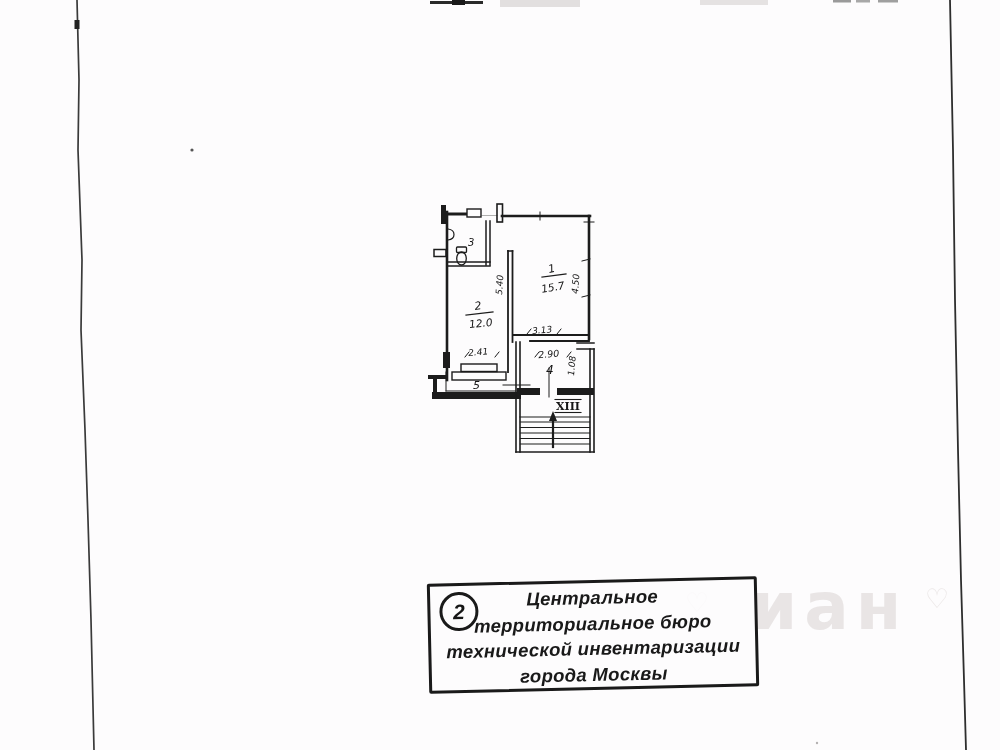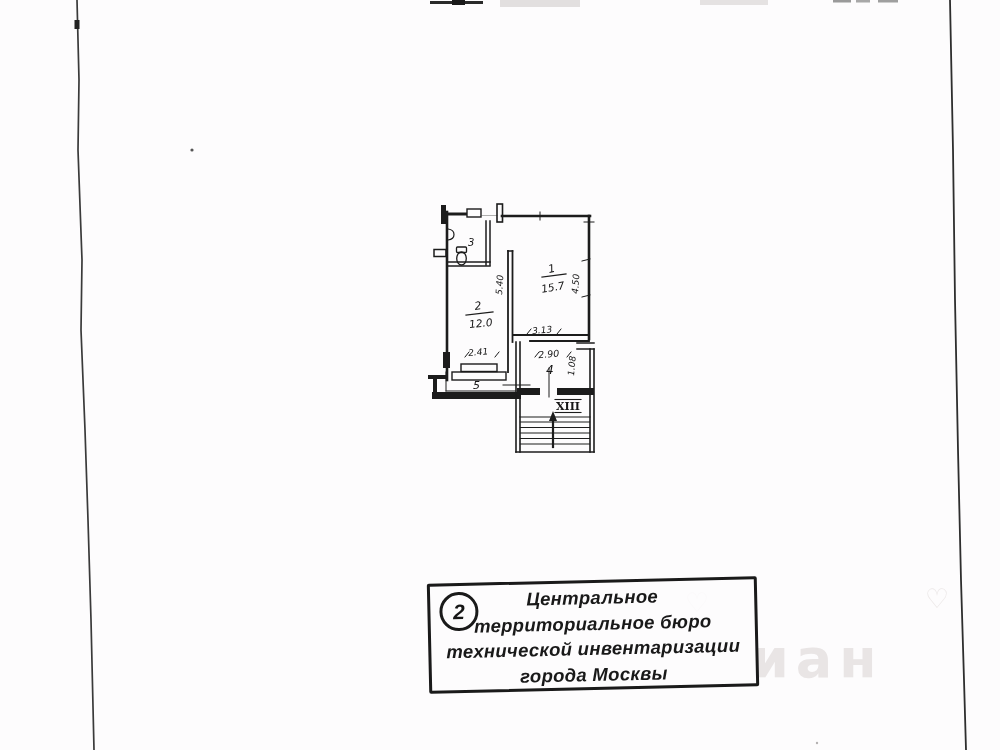--- a/index.html
+++ b/index.html
@@ -7,23 +7,23 @@
     width:1000px;height:750px;
     background:#fdfcfd;
     position:relative;
     overflow:hidden;
     font-family:"DejaVu Sans",sans-serif;
   }
   #scan-svg{position:absolute;left:0;top:0;width:1000px;height:750px;}
 
   
   .wm-text{
-    position:absolute;left:751px;top:632px;
+    position:absolute;left:751px;top:580px;
     font-family:"DejaVu Sans",sans-serif;
-    font-weight:700;font-size:54px;line-height:54px;
+    font-weight:700;font-size:66px;line-height:54px;
     color:#e9e5e5;letter-spacing:7px;
     user-select:none;
   }
   .wm-heart{
     position:absolute;
     font-size:27px;line-height:27px;color:#ece8e8;
     user-select:none;
   }
   .wm-heart.h1{left:685px;top:589px;}
   .wm-heart.h2{left:925px;top:585px;}

